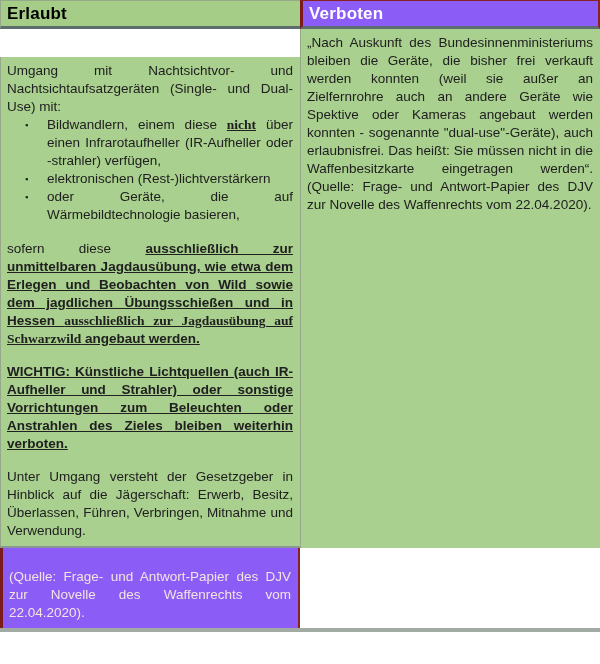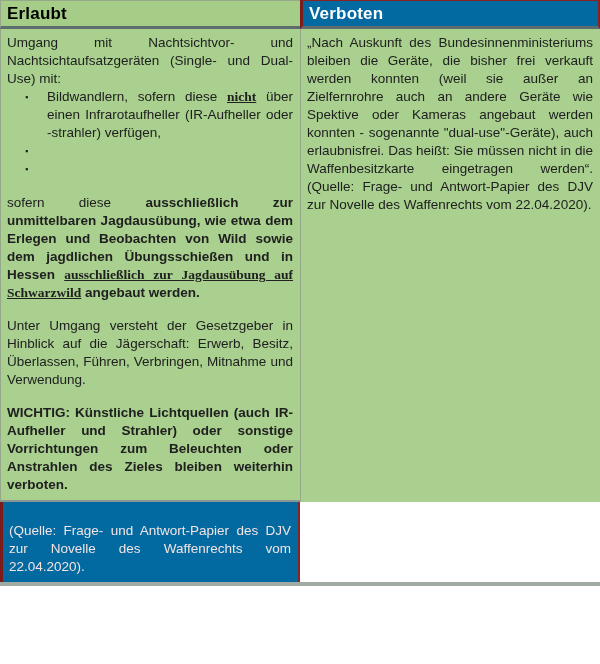--- a/index.html
+++ b/index.html
@@ -17,86 +17,88 @@
     border-bottom:4px solid #a2aaa4;
     box-sizing:border-box;
   }
   .cell{box-sizing:border-box;}
   .cell.left{
     background:#a9d08e;
     color:#202020;
     border-left:1px solid #95a88a;
   }
   .cell.right{
-    background:#0369a1;
+    background:#8b5cf6;
     color:#f2e4e2;
     border-left:3px solid #7c1b1b;
     border-right:2px solid #8a2222;
   }
   .head{
     font-weight:bold;
     font-size:17px;
     line-height:22px;
     padding:2px 6px 0 6px;
     border-bottom:3px solid #5d6d6d;
     letter-spacing:0.2px;
   }
   .head.left{color:#000000;border-top:1px solid #95a88a;background:#a5cd88;}
   .head.right{color:#ffffff;border-top:1px solid #8a2222;}
   .body-cell{
     font-size:13.5px;
     line-height:18px;
     padding:5px 7px 6px 6px;
   }
-  .body1.left{border-bottom:2px solid #8a9595;}
+  .body1.left{border-bottom:2px solid #8a9595;margin-top:28px;}
   .body1.right{border-bottom:2px solid #7c1b1b;}
   .cell p{margin:0;text-align:justify;}
   .cell p.gap{margin-top:15px;}
   .cell p.gap-lg{margin-top:16px;}
   ul.blist{list-style:none;margin:0;padding:0;}
   ul.blist li{display:flex;}
   .blt{
     flex:0 0 22px;
     margin-left:16px;
     font-size:9px;
     line-height:18px;
     text-align:left;
     padding-left:2px;
   }
   .blt-txt{flex:1;text-align:justify;}
-  .b{font-weight:bold;}
+  .b{font-weight:bold;text-decoration:underline;}
   .u{text-decoration:underline;font-family:Liberation Serif, serif;}
 </style>
 </head>
 <body>
 
 <div class="page">
   <div class="tbl">
 
     <div class="cell head left">Erlaubt</div>
 
     <div class="cell head right">Verboten</div>
 
     <div class="cell body-cell body1 left">
       <p><span>Umgang mit Nachtsichtvor- und Nachtsichtaufsatzgeräten (Single- und Dual-Use) mit:</span></p>
       <ul class="blist">
         <li>
           <span class="blt">▪</span>
-          <span class="blt-txt"><span>Bildwandlern, sofern diese </span><span class="b u">nicht</span><span> über einen Infrarotaufheller (IR-Aufheller oder -strahler) verfügen,</span></span>
+          <span class="blt-txt"><span>Bildwandlern, einem diese </span><span class="b u">nicht</span><span> über einen Infrarotaufheller (IR-Aufheller oder -strahler) verfügen,</span></span>
         </li>
         <li>
           <span class="blt">▪</span>
+          <span class="blt-txt"><span>elektronischen (Rest-)lichtverstärkern</span></span>
         </li>
         <li>
           <span class="blt">▪</span>
+          <span class="blt-txt"><span>oder Geräte, die auf Wärmebildtechnologie basieren,</span></span>
         </li>
       </ul>
       <p class="gap-lg"><span>sofern diese </span><span class="b">ausschließlich zur unmittelbaren Jagdausübung, wie etwa dem Erlegen und Beobachten von Wild sowie dem jagdlichen Übungsschießen und in Hessen </span><span class="b u">ausschließlich zur Jagdausübung auf Schwarzwild</span><span class="b"> angebaut werden.</span></p>
+      <p class="gap"><span class="b">WICHTIG: Künstliche Lichtquellen (auch IR-Aufheller und Strahler) oder sonstige Vorrichtungen zum Beleuchten oder Anstrahlen des Zieles bleiben weiterhin verboten.</span></p>
       <p class="gap"><span>Unter Umgang versteht der Gesetzgeber in Hinblick auf die Jägerschaft: Erwerb, Besitz, Überlassen, Führen, Verbringen, Mitnahme und Verwendung.</span></p>
-      <p class="gap"><span class="b">WICHTIG: Künstliche Lichtquellen (auch IR-Aufheller und Strahler) oder sonstige Vorrichtungen zum Beleuchten oder Anstrahlen des Zieles bleiben weiterhin verboten.</span></p>
     </div>
 
 
     <div class="cell body-cell body2 left">
       <p><span>„Nach Auskunft des Bundesinnenministeriums bleiben die Geräte, die bisher frei verkauft werden konnten (weil sie außer an Zielfernrohre auch an andere Geräte wie Spektive oder Kameras angebaut werden konnten - sogenannte "dual-use"-Geräte), auch erlaubnisfrei. Das heißt: Sie müssen nicht in die Waffenbesitzkarte eingetragen werden“. (Quelle: Frage- und Antwort-Papier des DJV zur Novelle des Waffenrechts vom 22.04.2020).</span></p>
     </div>
 
     <div class="cell body-cell body2 right">
       <p class="gap"><span>(Quelle: Frage- und Antwort-Papier des DJV zur Novelle des Waffenrechts vom 22.04.2020).</span></p>
     </div>

